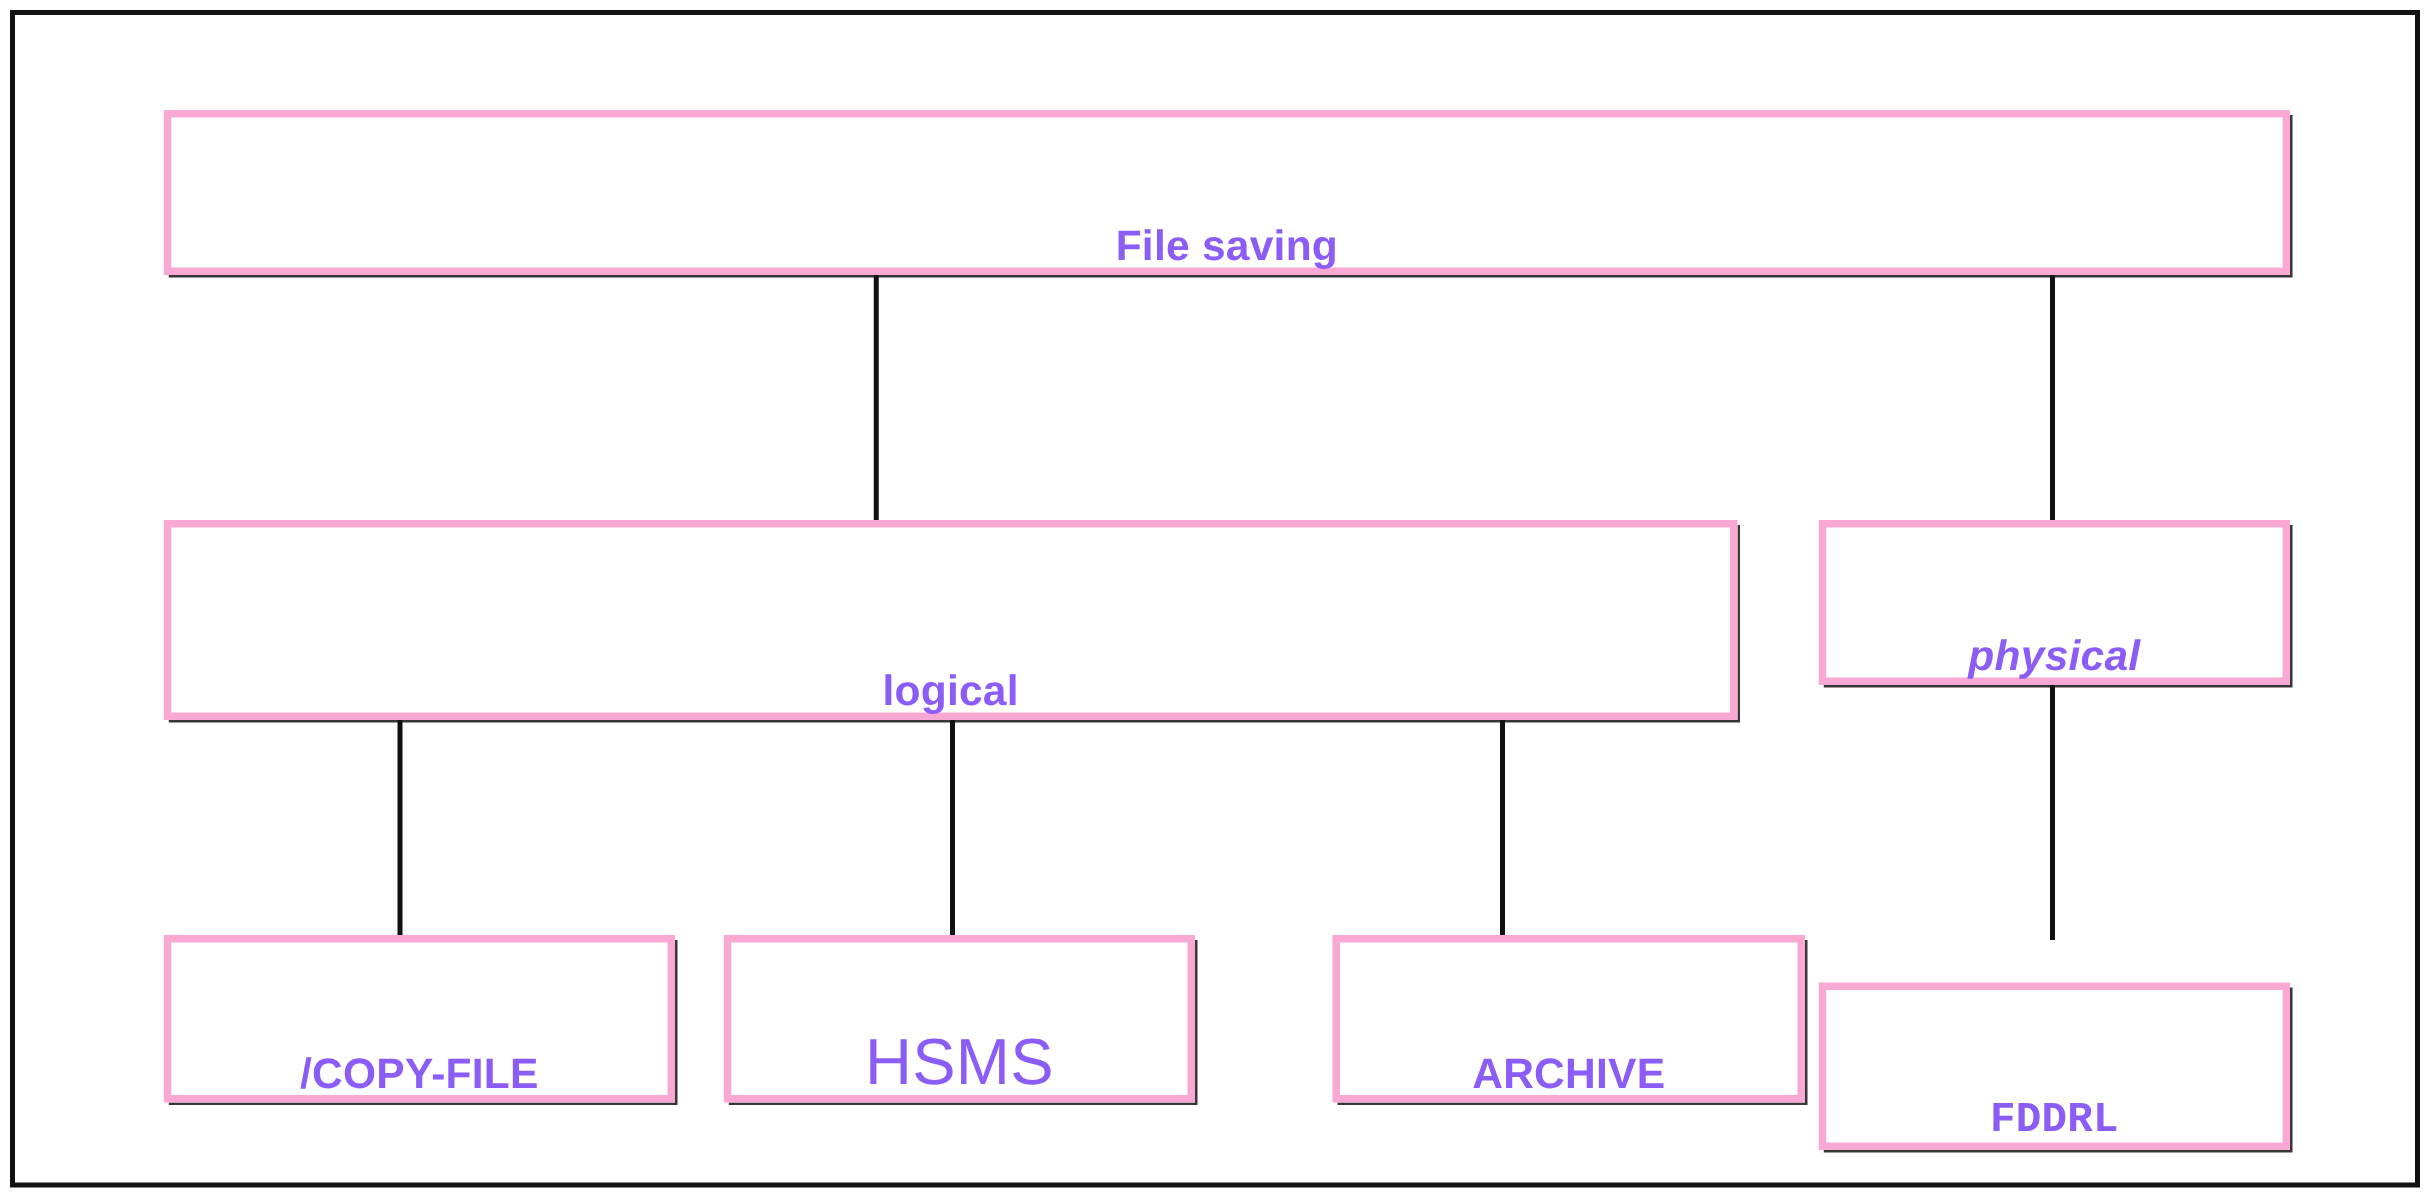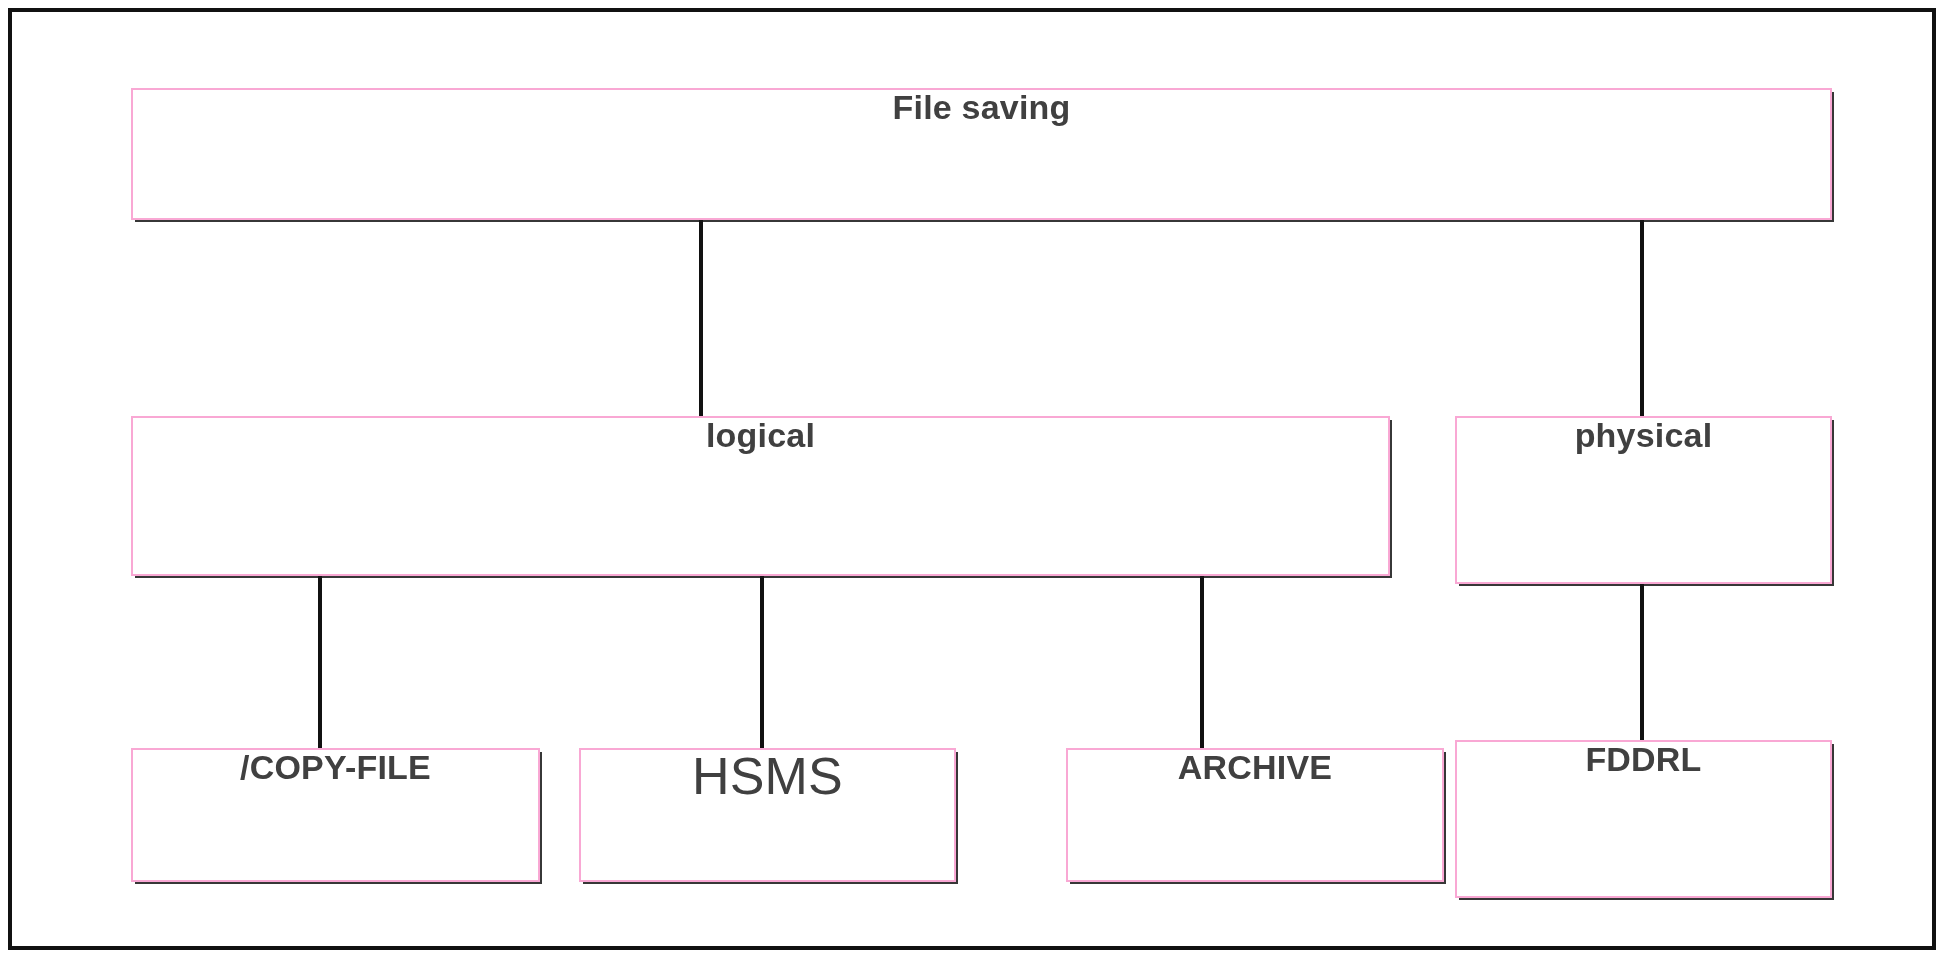--- a/index.html
+++ b/index.html
@@ -23,26 +23,26 @@
     width: 1928px;
     height: 942px;
     border: 4px solid #111111;
     box-sizing: border-box;
     background: #ffffff;
   }
   
   .node {
     position: absolute;
     box-sizing: border-box;
-    border: 2px solid #f9a8d4;
+    border: 6px solid #f9a8d4;
     background: #ffffff;
     display: flex;
-    align-items: flex-start;
+    align-items: flex-end;
     justify-content: center;
-    color: #404040;
+    color: #8b5cf6;
     z-index: 3;
     
     box-shadow: 3px 3px 0 -1px rgba(20,20,20,0.85);
   }
   .node-label {
     font-weight: bold;
     font-size: 34px;
     letter-spacing: 0.2px;
     line-height: 1;
     white-space: nowrap;
@@ -58,25 +58,25 @@
     background: #111111;
     z-index: 1;
   }
   .connector.v {
     width: 4px;
   }
 
   
   #node-file-saving { left: 131px;  top: 88px;  width: 1701px; height: 132px; }
   #node-logical     { left: 131px;  top: 416px; width: 1259px; height: 160px; }
-  #node-physical    { left: 1455px; top: 416px; width: 377px;  height: 168px; }
+  #node-physical    { left: 1455px; top: 416px; width: 377px;  height: 132px; font-style: italic; }
   #node-copy-file   { left: 131px;  top: 748px; width: 409px;  height: 134px; }
   #node-hsms        { left: 579px;  top: 748px; width: 377px;  height: 134px; }
   #node-archive     { left: 1066px; top: 748px; width: 378px;  height: 134px; }
-  #node-fddrl       { left: 1455px; top: 740px; width: 377px;  height: 158px; }
+  #node-fddrl       { left: 1455px; top: 786px; width: 377px;  height: 134px; font-family: Liberation Mono, monospace; }
 
   
   #conn-saving-logical  { left: 699px;  top: 216px; height: 204px; }
   #conn-saving-physical { left: 1640px; top: 216px; height: 204px; }
   #conn-logical-copy    { left: 318px;  top: 544px; height: 208px; }
   #conn-logical-hsms    { left: 760px;  top: 544px; height: 208px; }
   #conn-logical-archive { left: 1200px; top: 544px; height: 208px; }
   #conn-physical-fddrl  { left: 1640px; top: 544px; height: 208px; }
 </style>
 </head>

